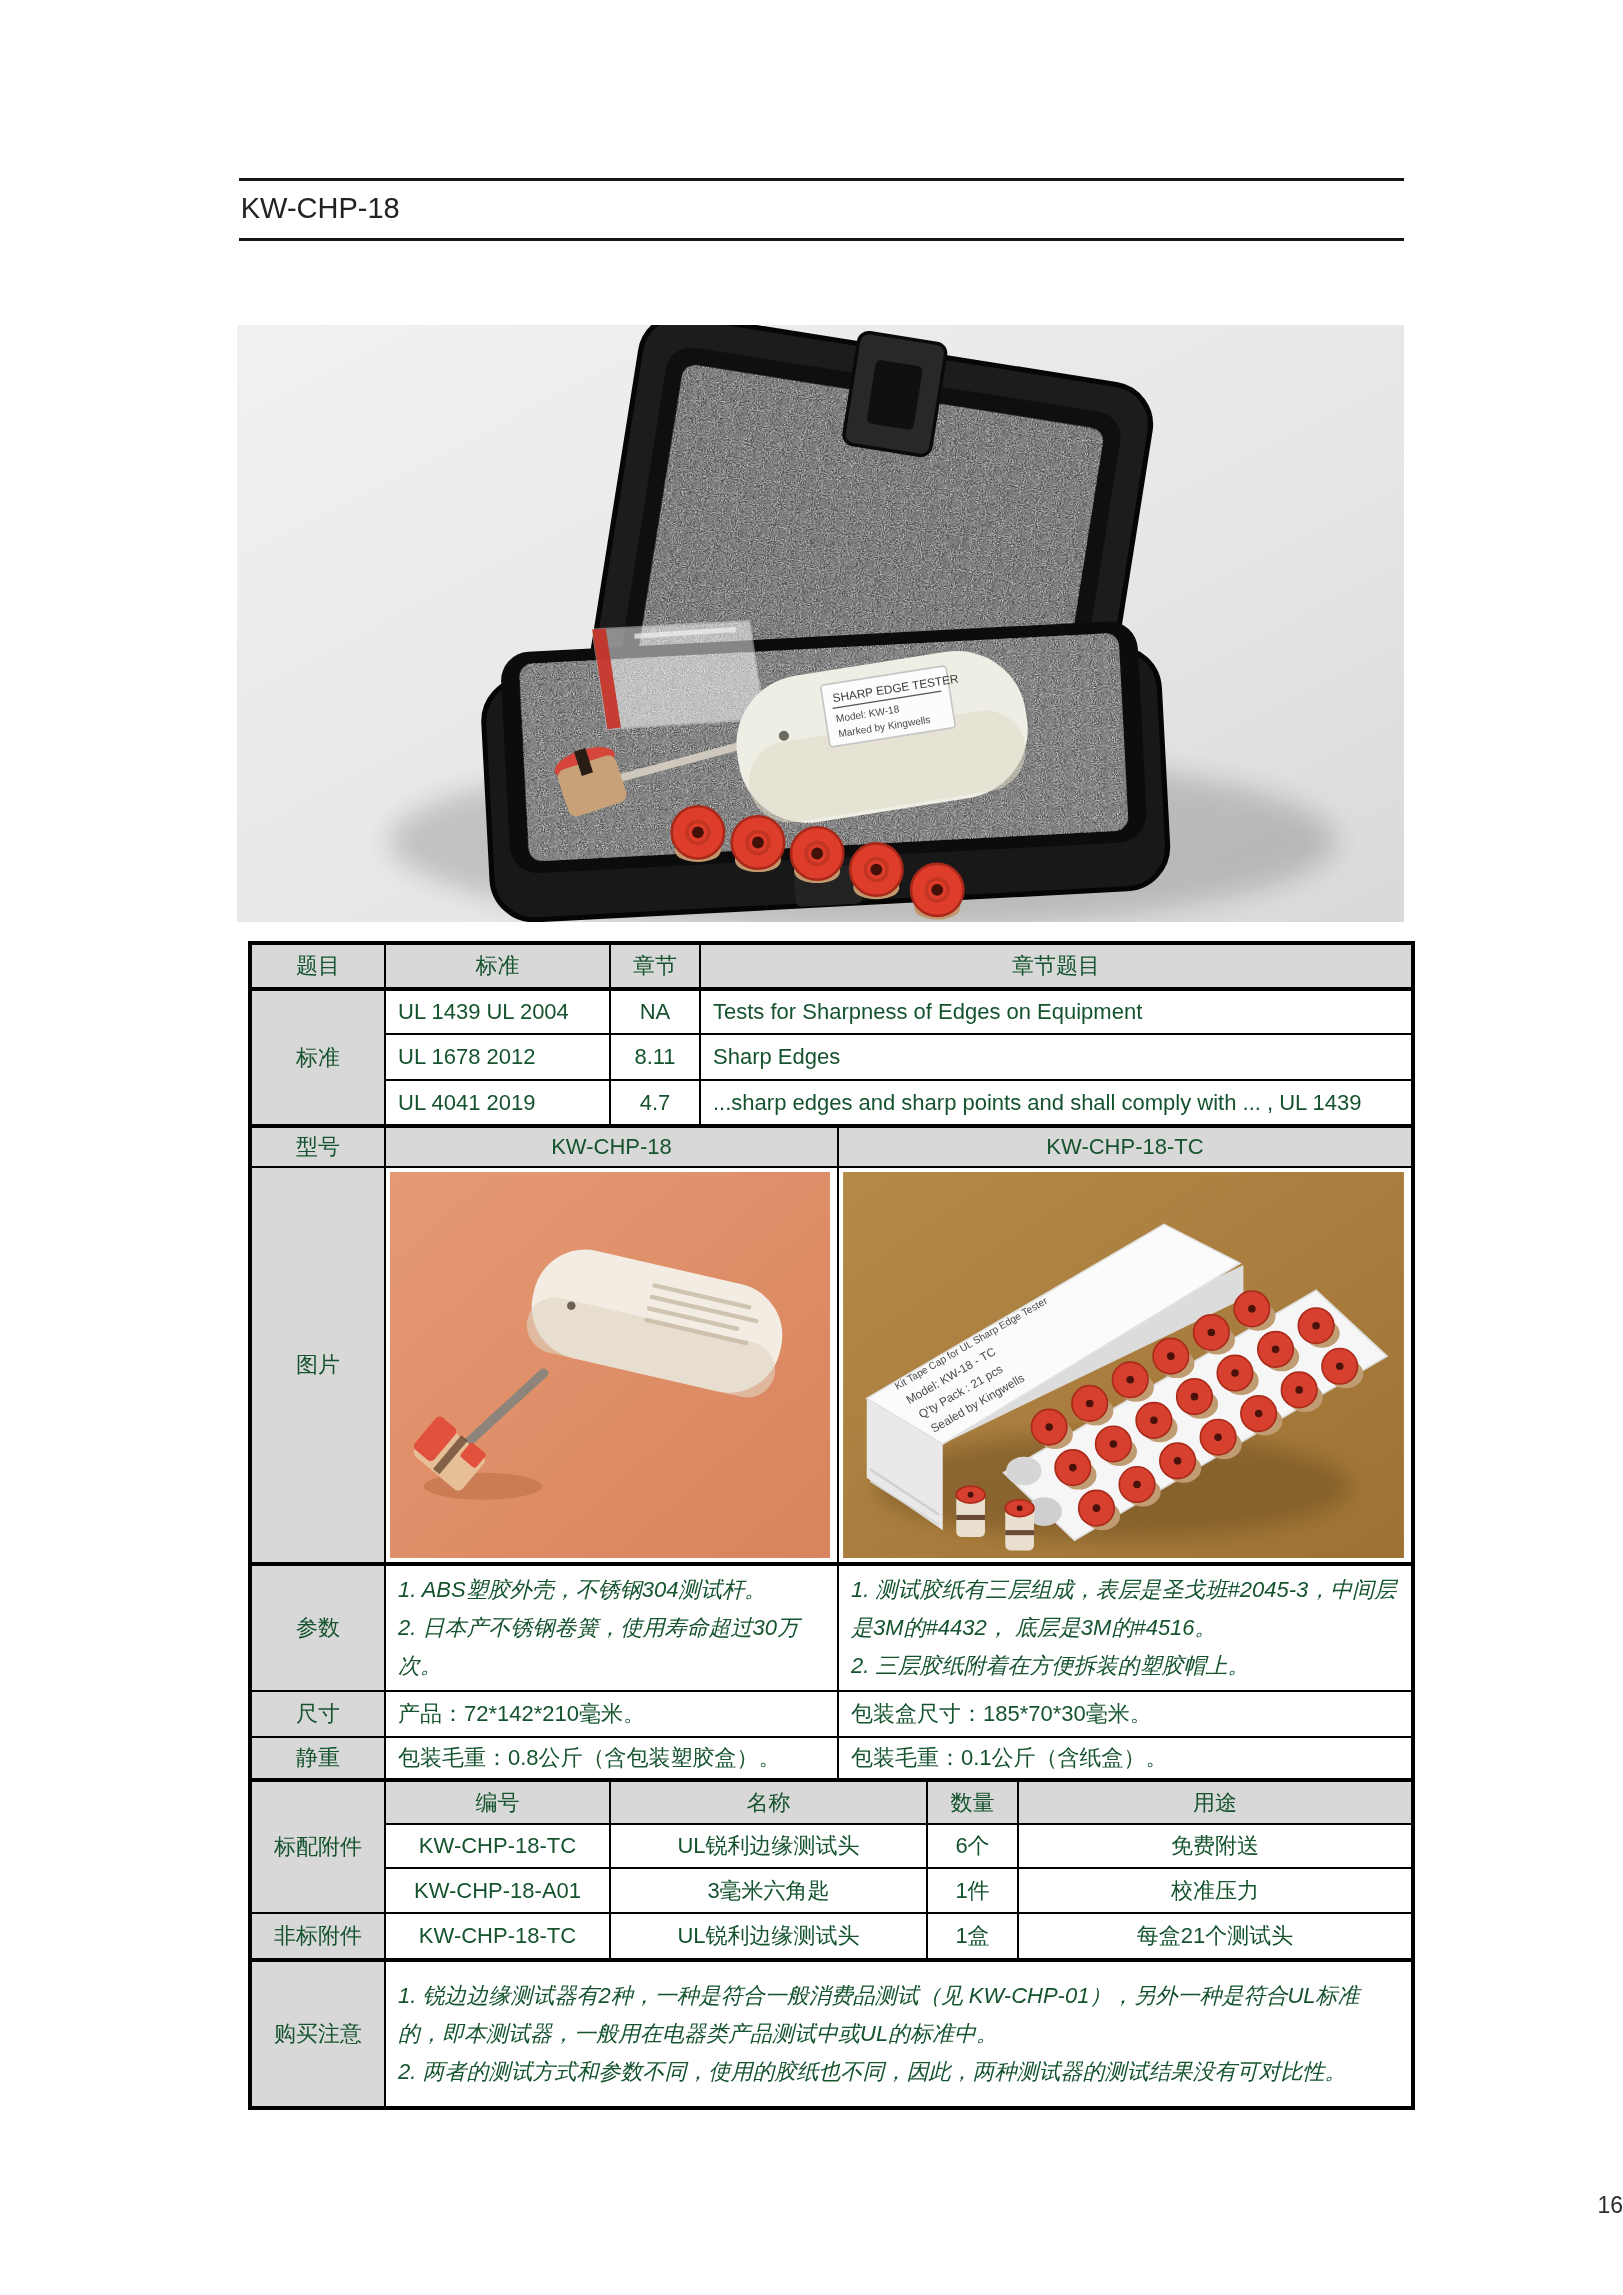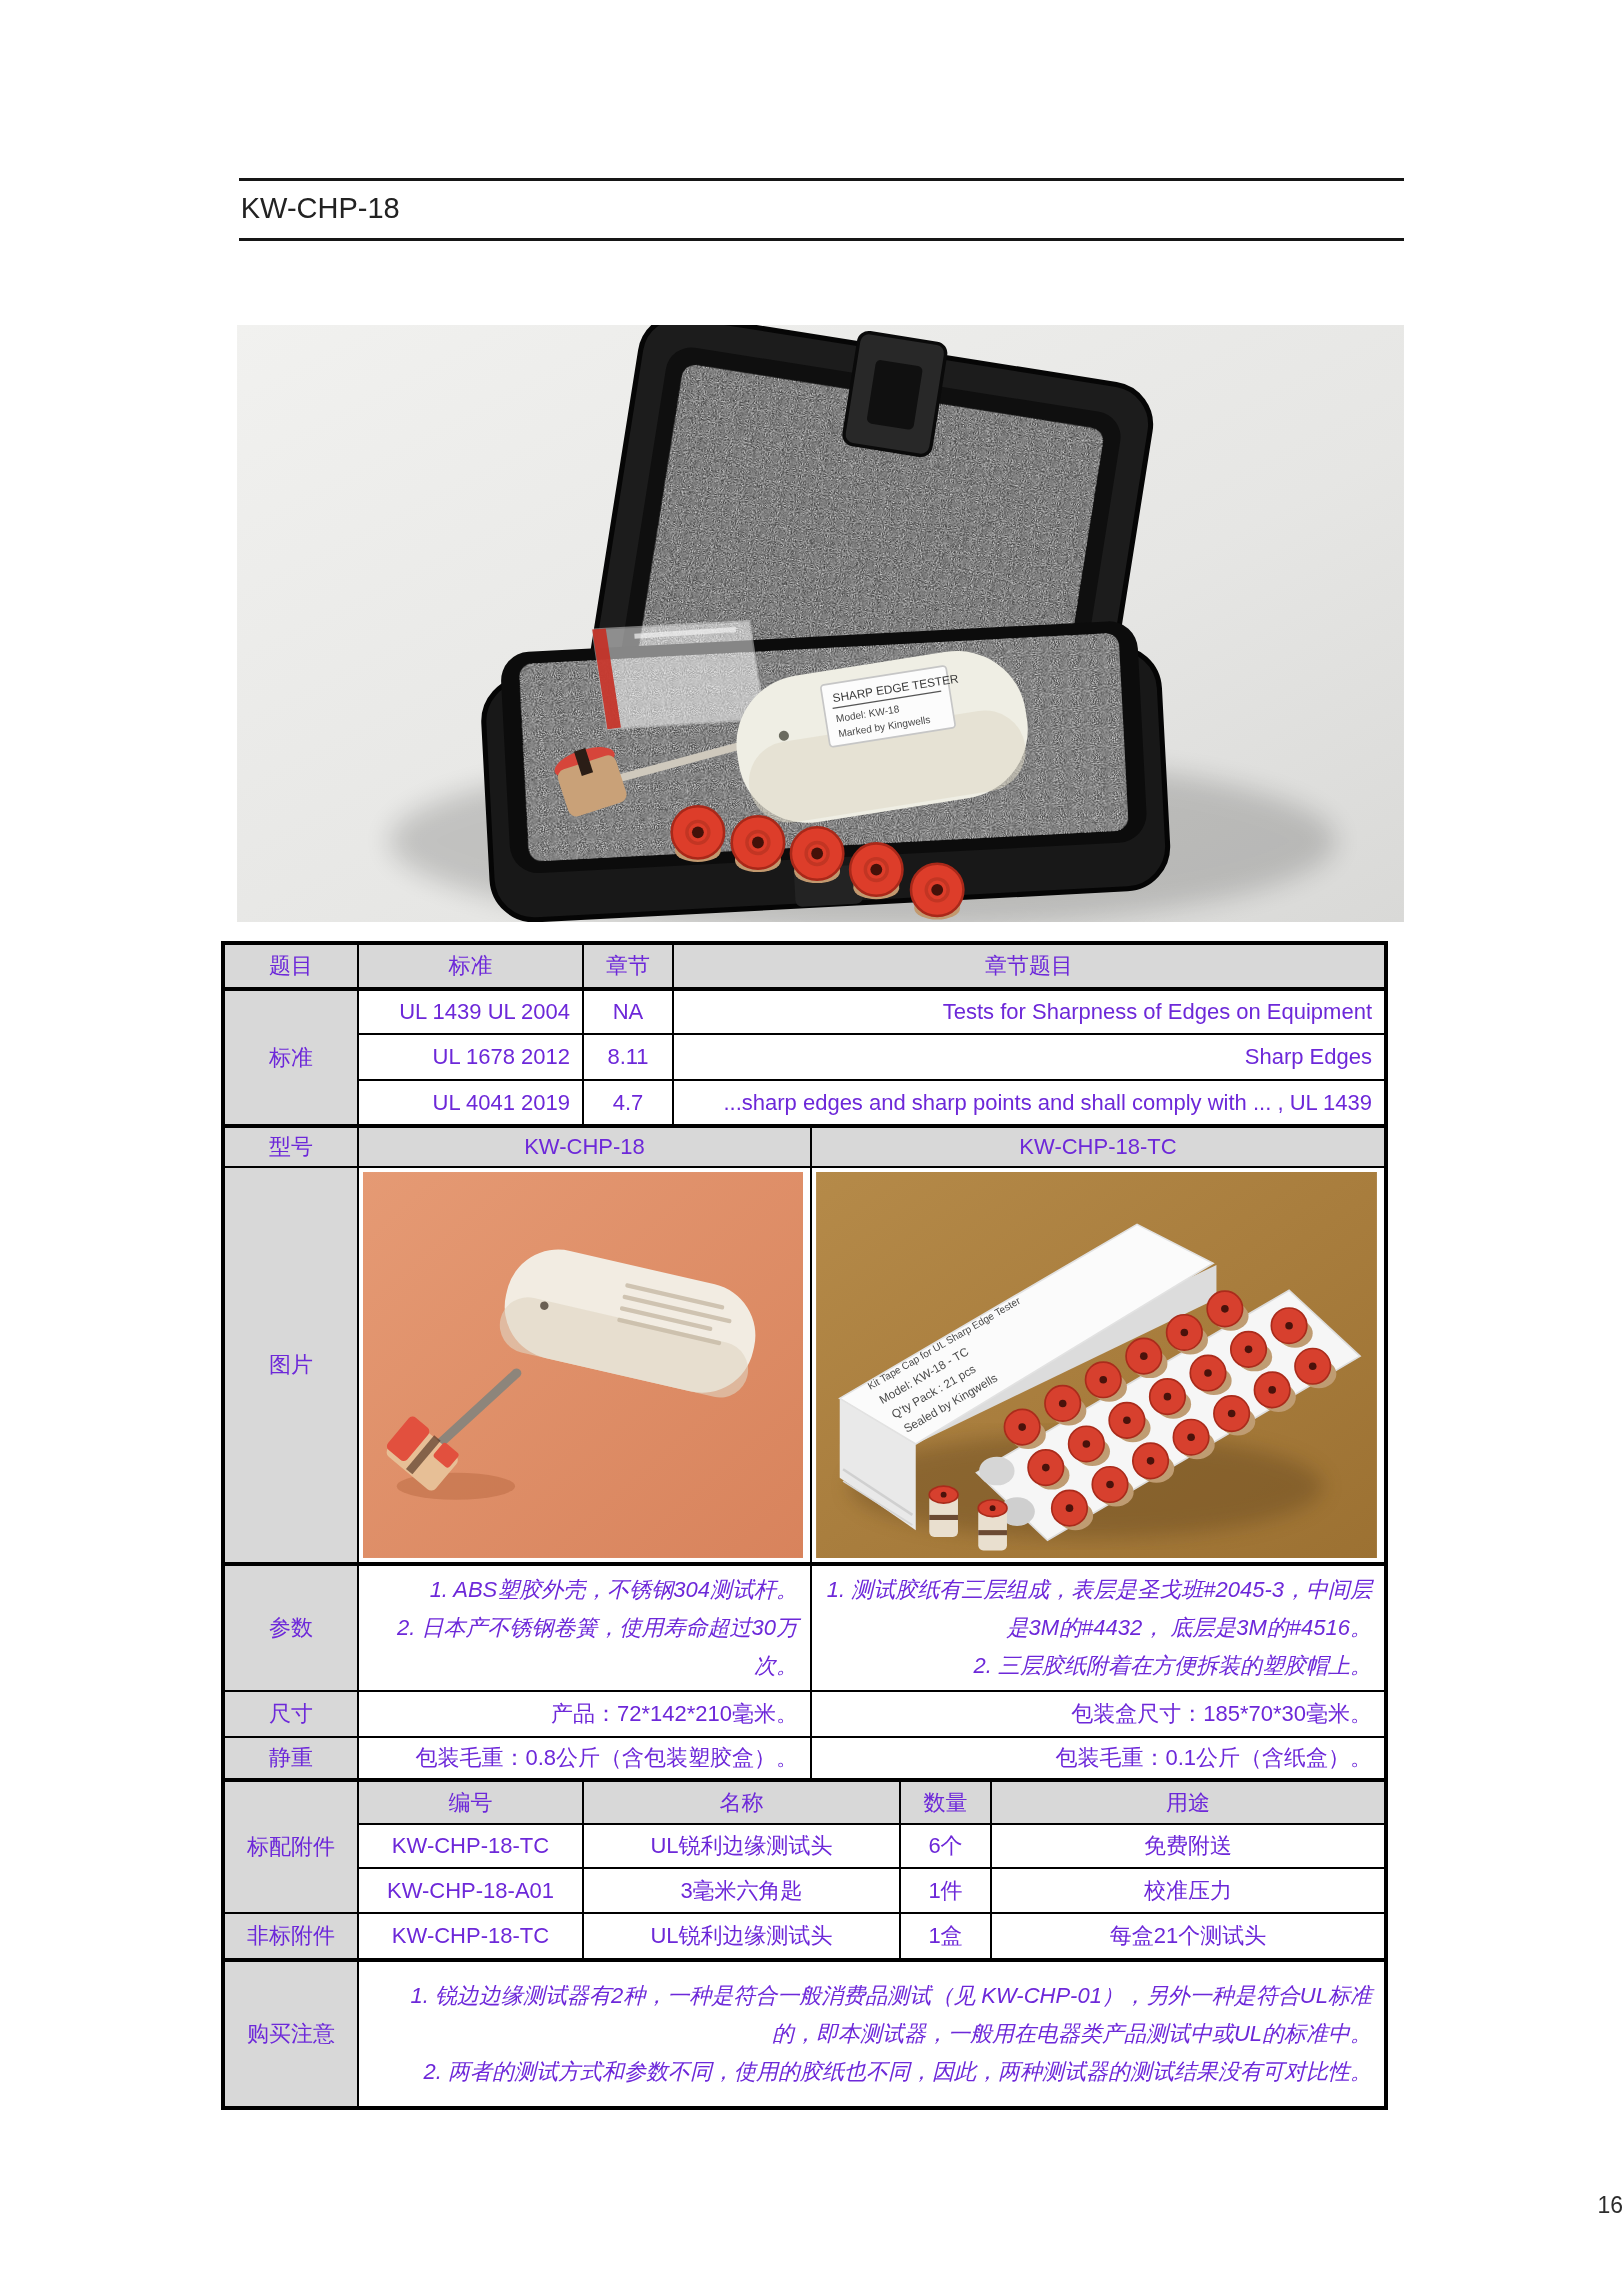--- a/index.html
+++ b/index.html
@@ -9,29 +9,29 @@
   .doc-header{position:absolute;left:239px;top:178px;width:1163px;
     border-top:3.4px solid #161616;border-bottom:3.4px solid #161616;
     padding:6.8px 0 10px 1.7px;}
   .doc-header .hline{font-size:29px;line-height:40px;font-weight:400;color:#222;}
 
   
   .main-photo{position:absolute;left:237px;top:325px;width:1167px;height:597px;}
   .main-photo svg{display:block;}
 
   
-  table.spec{position:absolute;left:221px;top:941px;width:1163px;
+  table.spec{position:absolute;left:248px;top:941px;width:1163px;
     border-collapse:collapse;table-layout:fixed;border:4.2px solid #000;
-    font-size:22px;color:#6d28d9;}
+    font-size:22px;color:#14532d;}
   table.spec td{border:2.5px solid #000;overflow:hidden;}
   tr.sep-t td{border-top:4.2px solid #000;}
   tr.sep-b td{border-bottom:4.2px solid #000;}
   td.g{background:#d8d8d8;}
   td.c{text-align:center;vertical-align:middle;}
-  td.l{text-align:right;vertical-align:middle;padding:5px 12px;margin-left:24px;}
+  td.l{text-align:left;vertical-align:middle;padding:5px 12px;margin-left:24px;}
   td.preline{white-space:pre-line;line-height:38px;font-style:italic;}
   td.photo-cell{padding:4.2px;background:#fff;vertical-align:top;}
   td.photo-cell svg{display:block;}
 
   
   .page-number{position:absolute;left:0;top:2192px;width:1623px;text-align:right;
     font-size:23px;color:#2c2c2c;}
 </style>
 </head>
 <body>

